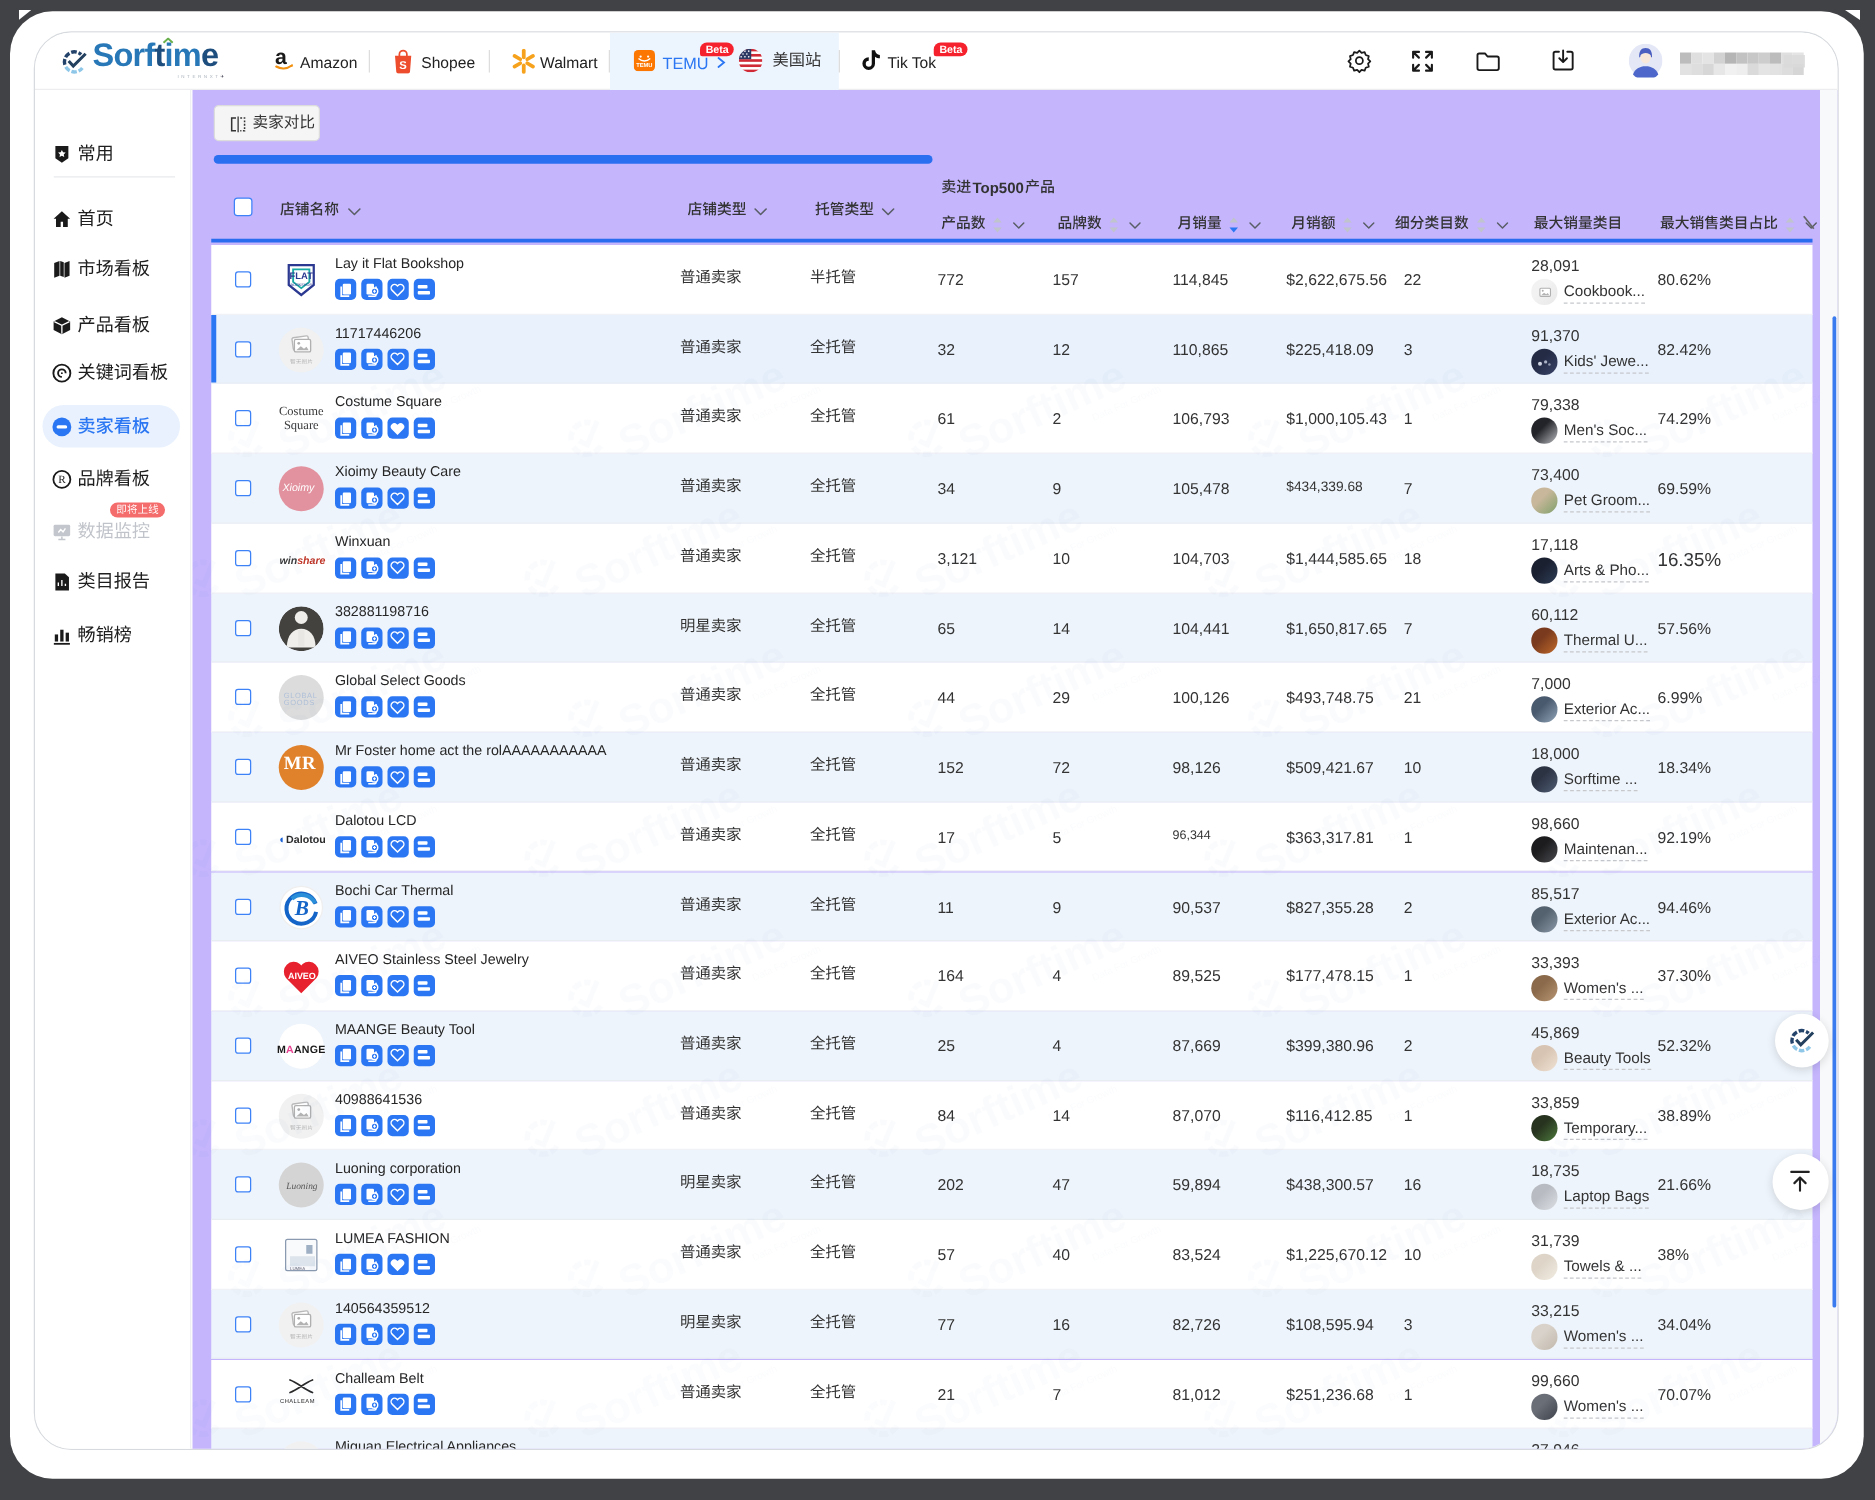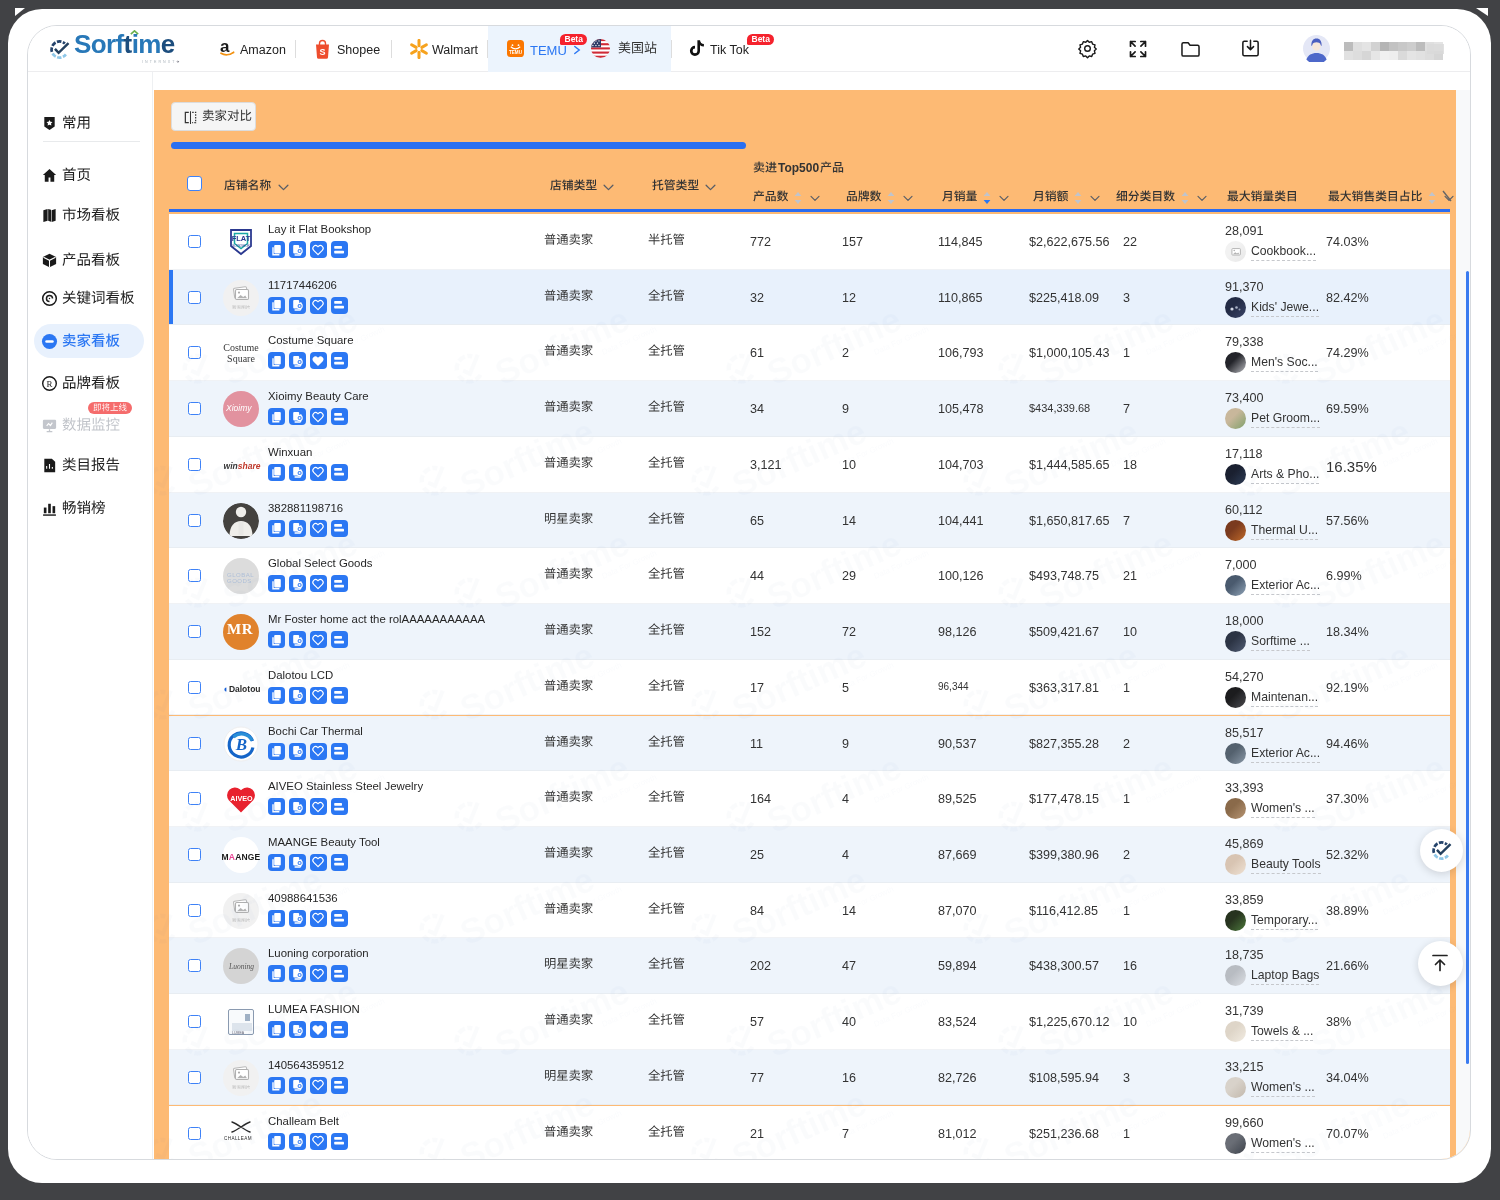--- a/index.html
+++ b/index.html
@@ -322,21 +322,21 @@
           </svg>
         </div>
         <div class="abs" style="left:34px;top:428px">
           <svg style="" width="43.5" height="14.5" viewBox="0 -0.88 3.000 1" fill="#1f1f1f">
             <use href="#r29" x="0.000"></use>
             <use href="#r30" x="1.000"></use>
             <use href="#r31" x="2.000"></use>
           </svg>
         </div>
       </div>
-      <div class="abs" style="left:126px;top:64px;width:1316px;height:1088px;background:#fdba74;overflow:hidden">
+      <div class="abs" style="left:126px;top:46px;width:1316px;height:1088px;background:#c4b5fd;overflow:hidden">
         <div class="abs" style="left:17px;top:12px;width:85px;height:29px;background:#f5f5f5;border:1px solid #dcdcdc;border-radius:4px">
           <div class="abs" style="left:11px;top:7px">
             <svg width="15" height="15" viewBox="0 0 16 16" fill="none" stroke="#333" stroke-width="1.3">
               <path d="M6.2 2.5H2.5v11h3.7"></path>
               <path d="M9.8 2.5h3.7v11H9.8" stroke-dasharray="1.6 1.3"></path>
               <path d="M8 1.2v13.6" stroke-width="1.1"></path>
             </svg>
           </div>
           <div class="abs" style="left:30px;top:6px">
             <svg style="" width="50.0" height="12.5" viewBox="0 -0.88 4.000 1" fill="#333">
@@ -600,21 +600,21 @@
             <div class="abs tx" style="left:954px;top:21px;font-size:12.6px">22</div>
             <div class="abs tx" style="left:1056px;top:10px;font-size:12.6px">28,091</div>
             <div class="abs" style="left:1056px;top:27px;width:21px;height:21px;border-radius:50%;background:linear-gradient(135deg,#f2f2f2 40%,#e8e8e8);overflow:hidden">
               <svg width="13" height="11" viewBox="0 0 20 16" style="position:absolute;left:4px;top:5px">
                 <rect x="4.5" y="3.5" width="13" height="10" rx="1.2" fill="#fff" stroke="#b0b0b0" stroke-width="1.4"></rect>
                 <circle cx="8" cy="6.6" r="1.2" fill="#adadad"></circle>
                 <path d="M6 12.2 9.6 9l2.6 2 2-1.6 1.8 2.8Z" fill="#b3b3b3"></path>
               </svg>
             </div>
             <div class="abs tx" style="left:1082px;top:30px;border-bottom:1px dashed #c6c8cc;padding-bottom:2px;font-size:12.2px">Cookbook...</div>
-            <div class="abs tx" style="left:1157px;top:21px;font-size:12.6px">74.03%</div>
+            <div class="abs tx" style="left:1157px;top:21px;font-size:12.6px">80.62%</div>
           </div>
           <div class="abs" style="left:15px;top:179.7px;width:1281px;height:55.7px;background:#e8f1fc;border-bottom:1px solid #e8edf2">
             <div class="abs" style="left:0;top:0;width:4px;height:100%;background:#2b77f3"></div>
             <div class="abs" style="left:19px;top:21px;width:13px;height:13px;border:1.5px solid #3e82f7;border-radius:2.5px;background:#fff"></div>
             <div class="abs" style="left:54px;top:10px;width:36px;height:36px">
               <div style="position:absolute;left:0px;top:0px;width:36px;height:36px;background:#f1f1f1;border-radius:50%;">
                 <svg width="20" height="16" viewBox="0 0 20 16" style="position:absolute;left:8px;top:6px">
                   <rect x="3" y="1.5" width="13" height="10" rx="1.2" fill="#fff" stroke="#b9b9b9" stroke-width="1.1" transform="rotate(-8 9 6)"></rect>
                   <rect x="4.5" y="3.5" width="13" height="10" rx="1.2" fill="#fff" stroke="#b0b0b0" stroke-width="1.1"></rect>
                   <circle cx="8" cy="6.6" r="1.1" fill="#adadad"></circle>
@@ -1150,21 +1150,21 @@
                 <use href="#r45" x="0.000"></use>
                 <use href="#r39" x="1.000"></use>
                 <use href="#r40" x="2.000"></use>
               </svg>
             </div>
             <div class="abs tx" style="left:581px;top:21px;font-size:12.6px">17</div>
             <div class="abs tx" style="left:673px;top:21px;font-size:12.6px">5</div>
             <div class="abs tx" style="left:769px;top:21px;font-size:10px">96,344</div>
             <div class="abs tx" style="left:860px;top:21px;font-size:12.6px">$363,317.81</div>
             <div class="abs tx" style="left:954px;top:21px;font-size:12.6px">1</div>
-            <div class="abs tx" style="left:1056px;top:10px;font-size:12.6px">54,270</div>
+            <div class="abs tx" style="left:1056px;top:10px;font-size:12.6px">98,660</div>
             <div class="abs" style="left:1056px;top:27px;width:21px;height:21px;border-radius:50%;background:linear-gradient(135deg,#1c1c1e 40%,#4a4a4e);overflow:hidden"></div>
             <div class="abs tx" style="left:1082px;top:30px;border-bottom:1px dashed #c6c8cc;padding-bottom:2px;font-size:12.2px">Maintenan...</div>
             <div class="abs tx" style="left:1157px;top:21px;font-size:12.6px">92.19%</div>
           </div>
           <div class="abs" style="left:15px;top:625.5px;width:1281px;height:55.7px;background:#eef4fb;border-bottom:1px solid #e8edf2">
             <div class="abs" style="left:19px;top:21px;width:13px;height:13px;border:1.5px solid #3e82f7;border-radius:2.5px;background:#fff"></div>
             <div class="abs" style="left:54px;top:10px;width:36px;height:36px">
               <div style="position:absolute;left:0px;top:0px;width:36px;height:36px;">
                 <svg width="36" height="36" viewBox="0 0 36 36">
                   <circle cx="18" cy="18" r="17" fill="#fff" stroke="#eee"></circle>

